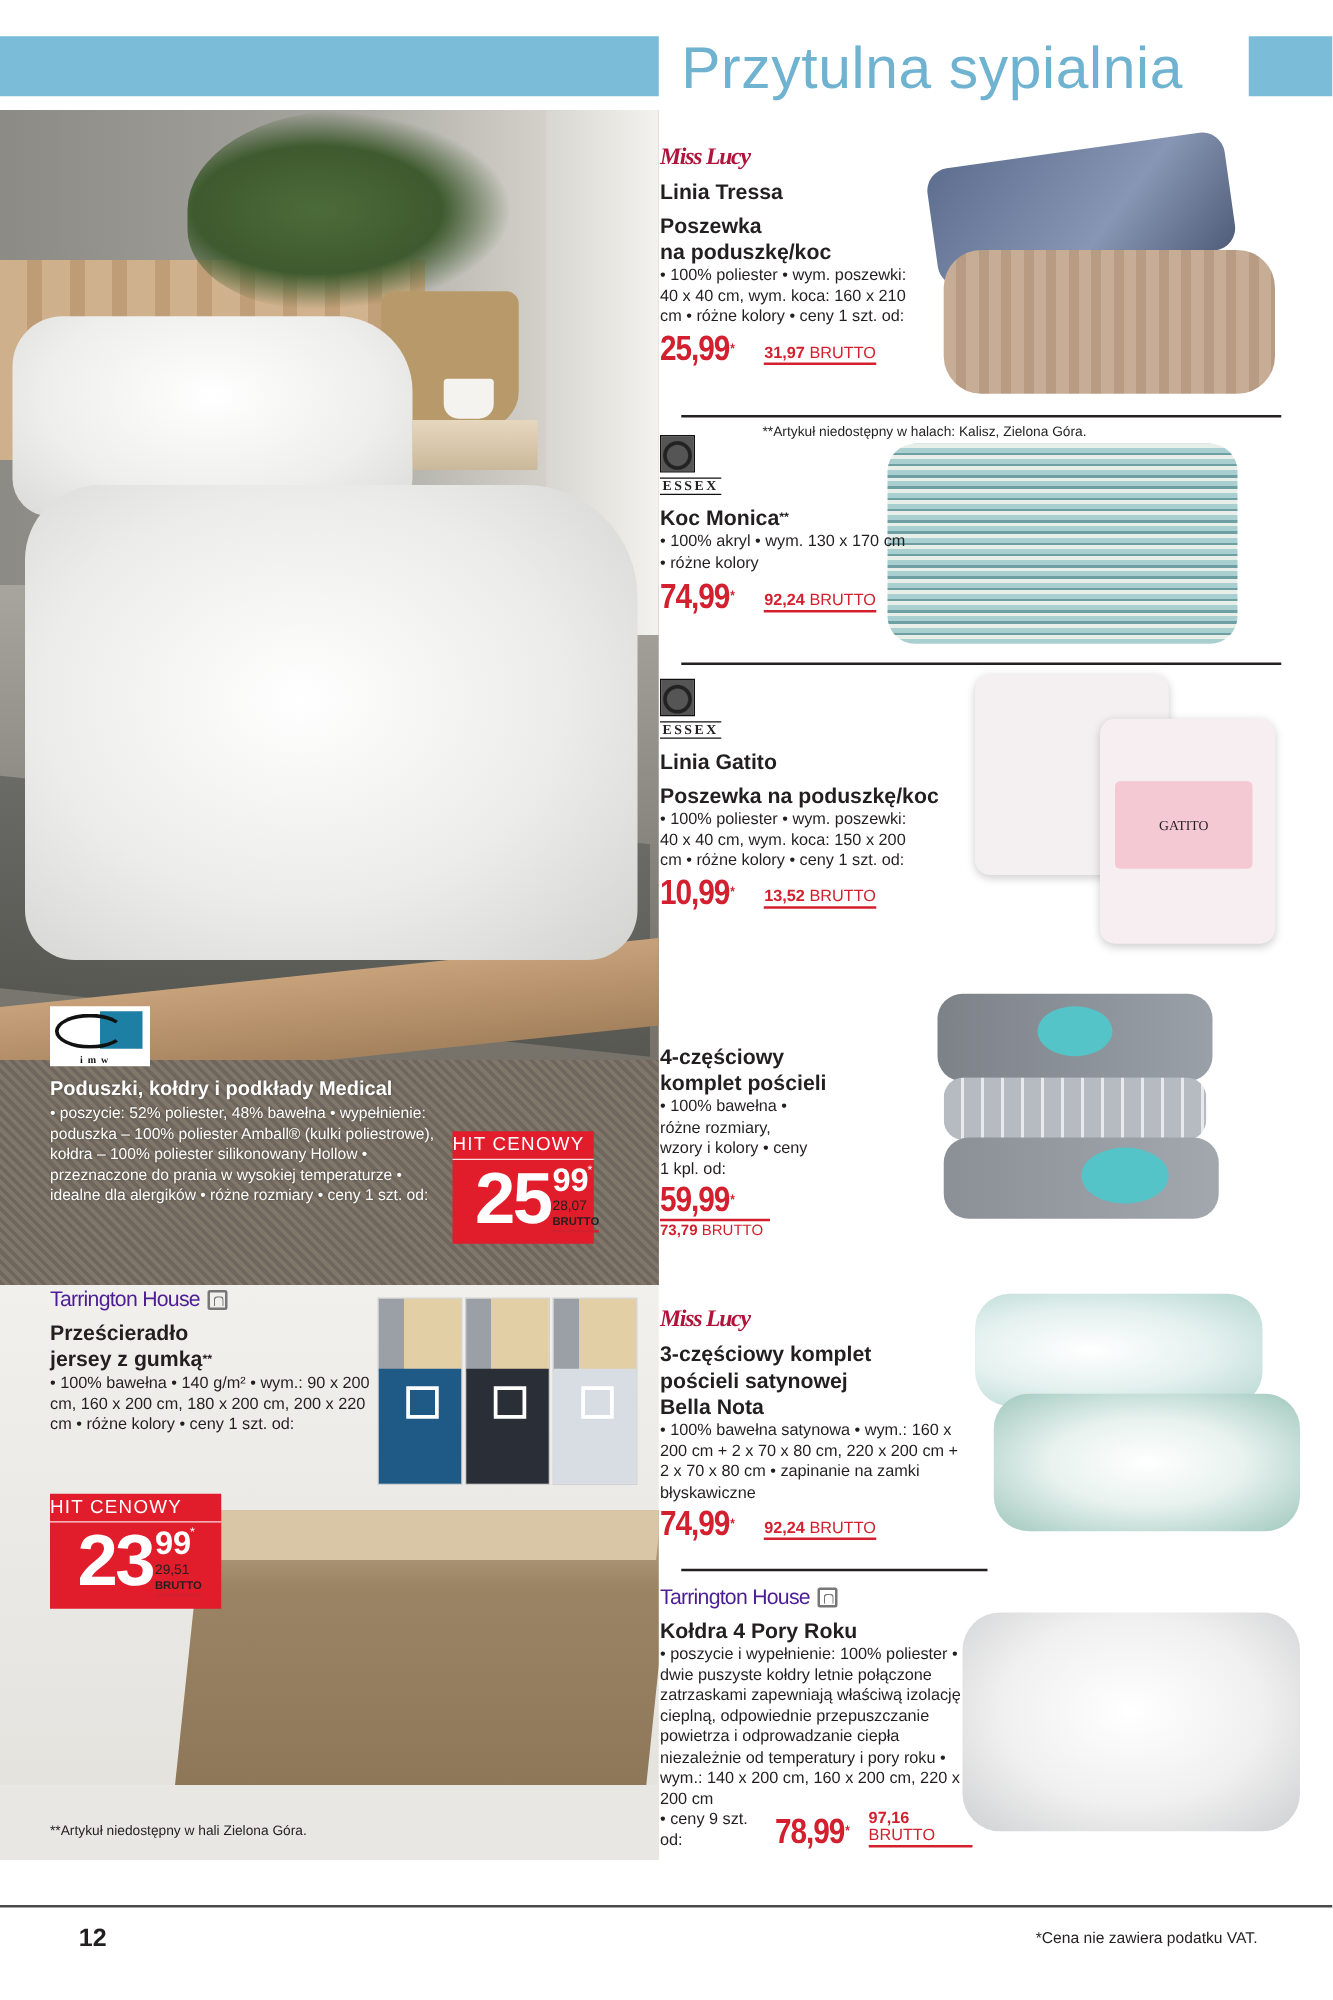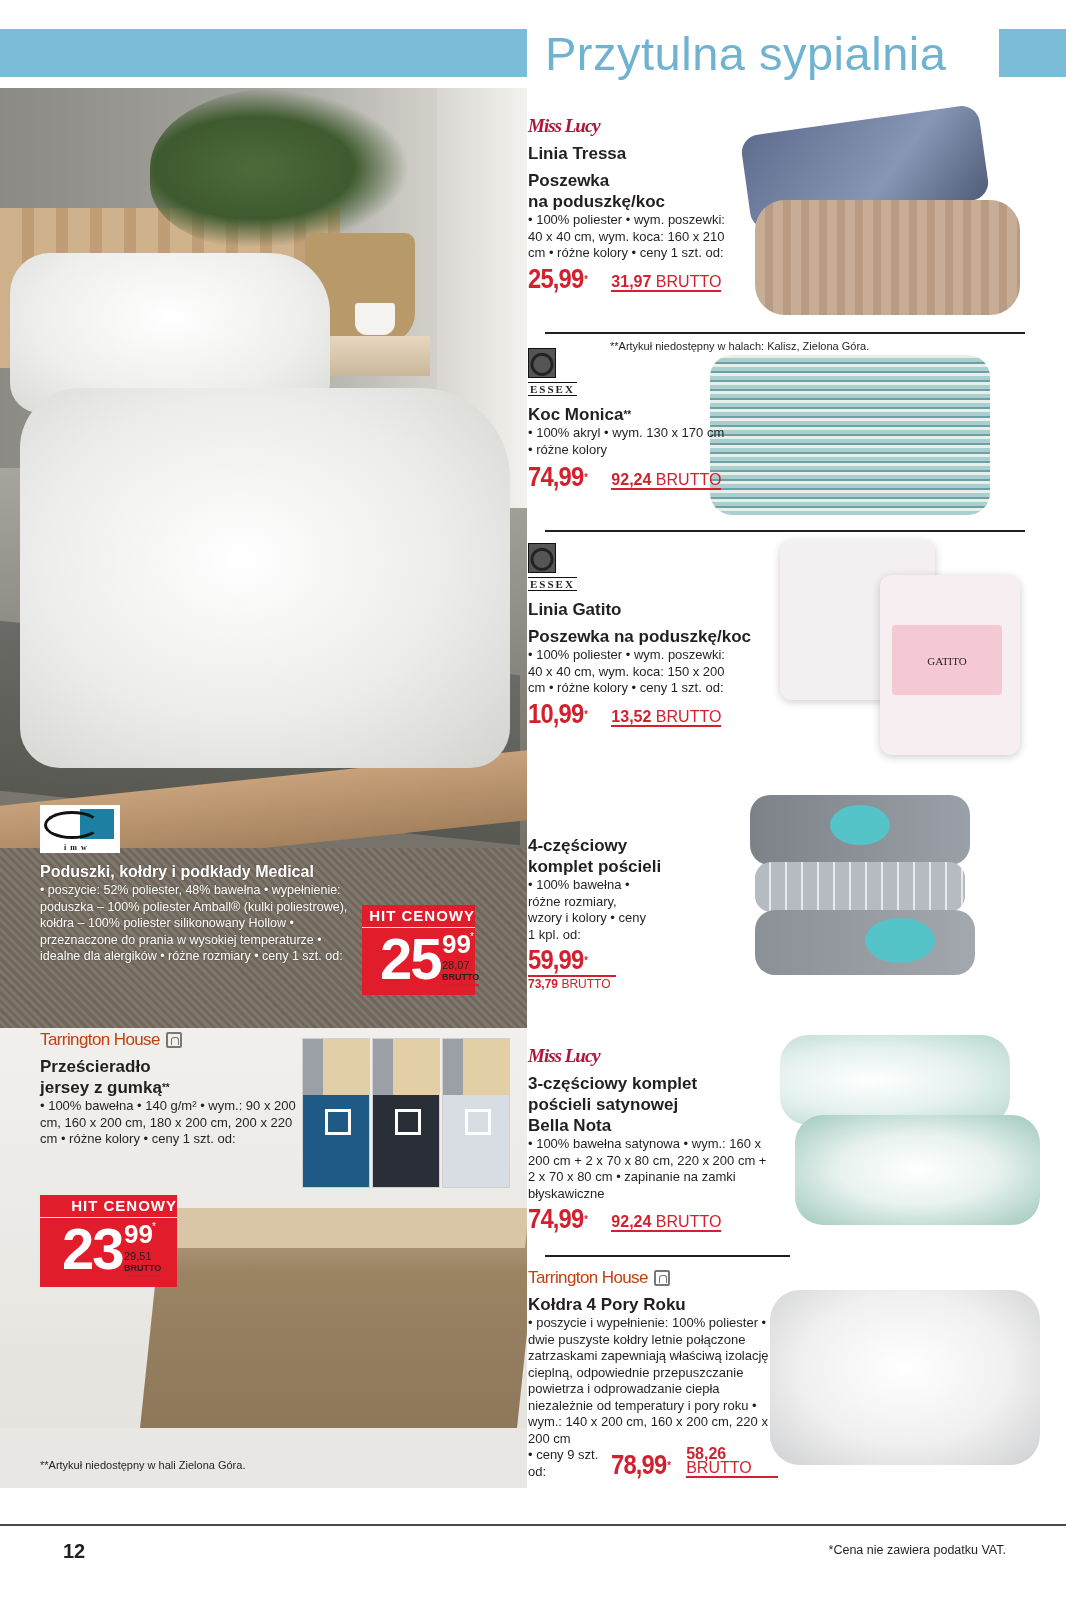--- a/index.html
+++ b/index.html
@@ -33,21 +33,21 @@
   .imw-logo { position:absolute; left:40px; top:805px; width:80px; height:48px; background:#ffffff; }
   .imw-logo .sq { position:absolute; right:6px; top:4px; width:34px; height:30px; background:#1d7fa3; }
   .imw-logo .eye { position:absolute; left:4px; top:6px; width:56px; height:28px; border:3px solid #111; border-radius: 50%; border-right-color: transparent; }
   .imw-logo .txt { position:absolute; left:24px; bottom:1px; font-size:8px; font-weight:bold; letter-spacing:4px; color:#111; font-family:"Liberation Serif", serif; }
 
   .medical { position:absolute; left:40px; top:862px; width:320px; color:#ffffff; }
   .medical .title { font-size:16px; font-weight:bold; line-height:20px; text-shadow:0 0 2px rgba(0,0,0,.4); }
   .medical .desc { font-size:12.5px; line-height:16.5px; text-shadow:0 0 2px rgba(0,0,0,.4); }
 
   .hit { position:absolute; background:#e11d2b; color:#fff; }
-  .hit .lbl { text-align:right; font-weight:bold; font-size:15px; letter-spacing:1px; line-height:22px; border-bottom:1px solid rgba(255,255,255,.85); font-family:"Liberation Sans Narrow","Liberation Sans",sans-serif; }
+  .hit .lbl { text-align:left; font-weight:normal; font-size:15px; letter-spacing:1px; line-height:22px; border-bottom:1px solid rgba(255,255,255,.85); font-family:"Liberation Sans Narrow","Liberation Sans",sans-serif; }
   .hit .big { position:absolute; font-weight:bold; font-family:"Liberation Sans Narrow","Liberation Sans",sans-serif; letter-spacing:-2px; }
   .hit .cents { position:absolute; font-weight:bold; font-family:"Liberation Sans Narrow","Liberation Sans",sans-serif; }
   .hit .ast { position:absolute; font-size:10px; }
   .hit .gross { position:absolute; font-size:11px; line-height:12px; text-align:left; }
   .hit .gross b { display:block; font-size:9px; }
 
   .hit1 { left:362px; top:905px; width:113px; height:90px; }
   .hit1 .big { left:18px; top:22px; font-size:58px; line-height:64px; }
   .hit1 .cents { left:80px; top:26px; font-size:26px; line-height:26px; }
   .hit1 .ast { left:108px; top:26px; }
@@ -60,21 +60,21 @@
   .sheet-panel .mat-top { position:absolute; left:150px; top:180px; width:377px; height:40px; background:#d8c6a6; transform: skewX(-6deg); }
   .sheet-panel .base { position:absolute; left:0; top:400px; width:527px; height:60px; background:#e8e7e3; }
   .pkg { position:absolute; top:10px; width:68px; height:150px; border:1px solid #d0d0d0; background:#f3f3f1; }
   .pkg .top { height:58px; background: linear-gradient(90deg,#9aa0a6 0 30%, #e2cfa6 30% 100%); }
   .pkg .bottom { position:absolute; left:0; bottom:0; width:100%; height:92px; }
   .pkg .win { position:absolute; left:22px; top:14px; width:26px; height:26px; border:3px solid #fff; }
   .pkg1 { left:302px; } .pkg1 .bottom { background:#1f5a86; }
   .pkg2 { left:372px; } .pkg2 .bottom { background:#2a2e36; }
   .pkg3 { left:442px; } .pkg3 .bottom { background:#d8dde4; }
 
-  .brand-th { font-family:"Liberation Sans Narrow","Liberation Sans",sans-serif; font-size:17px; letter-spacing:-0.6px; color:#c2410c; display:flex; align-items:center; gap:6px; }
+  .brand-th { font-family:"Liberation Sans Narrow","Liberation Sans",sans-serif; font-size:17px; letter-spacing:-0.6px; color:#4c1d95; display:flex; align-items:center; gap:6px; }
   .brand-th .box { width:16px; height:16px; border:2px solid #777; border-radius:2px; position:relative; }
   .brand-th .box::after { content:""; position:absolute; left:3px; top:3px; width:6px; height:7px; border:1.5px solid #777; border-bottom:none; border-radius:3px 3px 0 0; }
 
   .sheet-info { position:absolute; left:40px; top:1030px; width:260px; }
   .prod-title { font-weight:bold; font-size:17px; line-height:21px; color:#231f20; }
   .prod-desc { font-size:13px; line-height:16.5px; color:#231f20; }
   .sup { font-size:10px; vertical-align: top; font-weight:bold; }
 
   .hit2 { left:40px; top:1195px; width:137px; height:92px; }
   .hit2 .big { left:22px; top:22px; font-size:58px; line-height:64px; }
@@ -82,21 +82,21 @@
   .hit2 .ast { left:112px; top:26px; }
   .hit2 .gross { left:84px; top:55px; }
 
   .footnote-left { position:absolute; left:40px; top:1459px; font-size:11px; color:#231f20; font-family:"Liberation Sans Narrow","Liberation Sans",sans-serif; }
 
   
   .prod { position:absolute; left:528px; }
   .price-row { display:flex; align-items:flex-end; gap:14px; }
   .price { color:#d3202f; font-weight:bold; font-size:28px; line-height:30px; letter-spacing:-1px; font-family:"Liberation Sans Narrow","Liberation Sans",sans-serif; transform: scaleX(.85); transform-origin:left bottom; }
   .price .a { font-size:11px; vertical-align: top; margin-left:1px; }
-  .gross { font-size:16px; line-height:14px; border-bottom:2px solid #d3202f; padding-bottom:1px; margin-bottom:2px; color:#231f20; }
+  .gross { font-size:13px; line-height:14px; border-bottom:2px solid #d3202f; padding-bottom:1px; margin-bottom:2px; color:#231f20; }
   .gross .v { color:#d3202f; font-weight:bold; }
   .gross .b { color:#d3202f; }
 
   .misslucy { font-family:"Liberation Serif", serif; font-style:italic; font-weight:bold; font-size:19px; color:#b0143a; letter-spacing:-1px; }
   .essex { display:flex; flex-direction:column; align-items:flex-start; gap:4px; }
   .essex .emb { width:28px; height:30px; background: radial-gradient(circle at 50% 55%, #555 0 8px, #222 9px 11px, #555 12px); border:1px solid #111; }
   .essex .word { font-family:"Liberation Serif", serif; font-weight:bold; font-size:11px; letter-spacing:2px; border-top:1px solid #111; border-bottom:1px solid #111; padding:0 2px; line-height:12px; }
 
   .divider { position:absolute; height:2px; background:#231f20; }
 
@@ -292,19 +292,19 @@
 <div class="prod" style="top:1268px; width:250px;">
   <div class="brand-th">
     <span>Tarrington House</span>
     <span class="box"></span>
   </div>
   <div class="prod-title" style="margin-top:6px;">Kołdra 4 Pory Roku</div>
   <div class="prod-desc">• poszycie i wypełnienie: 100% poliester • dwie puszyste kołdry letnie połączone zatrzaskami zapewniają właściwą izolację cieplną, odpowiednie przepuszczanie powietrza i odprowadzanie ciepła niezależnie od temperatury i pory roku • wym.: 140 x 200 cm, 160 x 200 cm, 220 x 200 cm</div>
   <div style="display:flex; align-items:flex-end; gap:6px;">
     <span class="prod-desc">• ceny 9 szt. od:</span>
     <span class="price"><span>78,99</span><span class="a">*</span></span>
-    <span class="gross"><span class="v">58,26</span> <span class="b">BRUTTO</span></span>
+    <span class="gross"><span class="v">97,16</span> <span class="b">BRUTTO</span></span>
   </div>
 </div>
 
 <div class="footer-line"></div>
 <div class="page-num">12</div>
 <div class="vat-note">*Cena nie zawiera podatku VAT.</div>
 
 </body></html>

